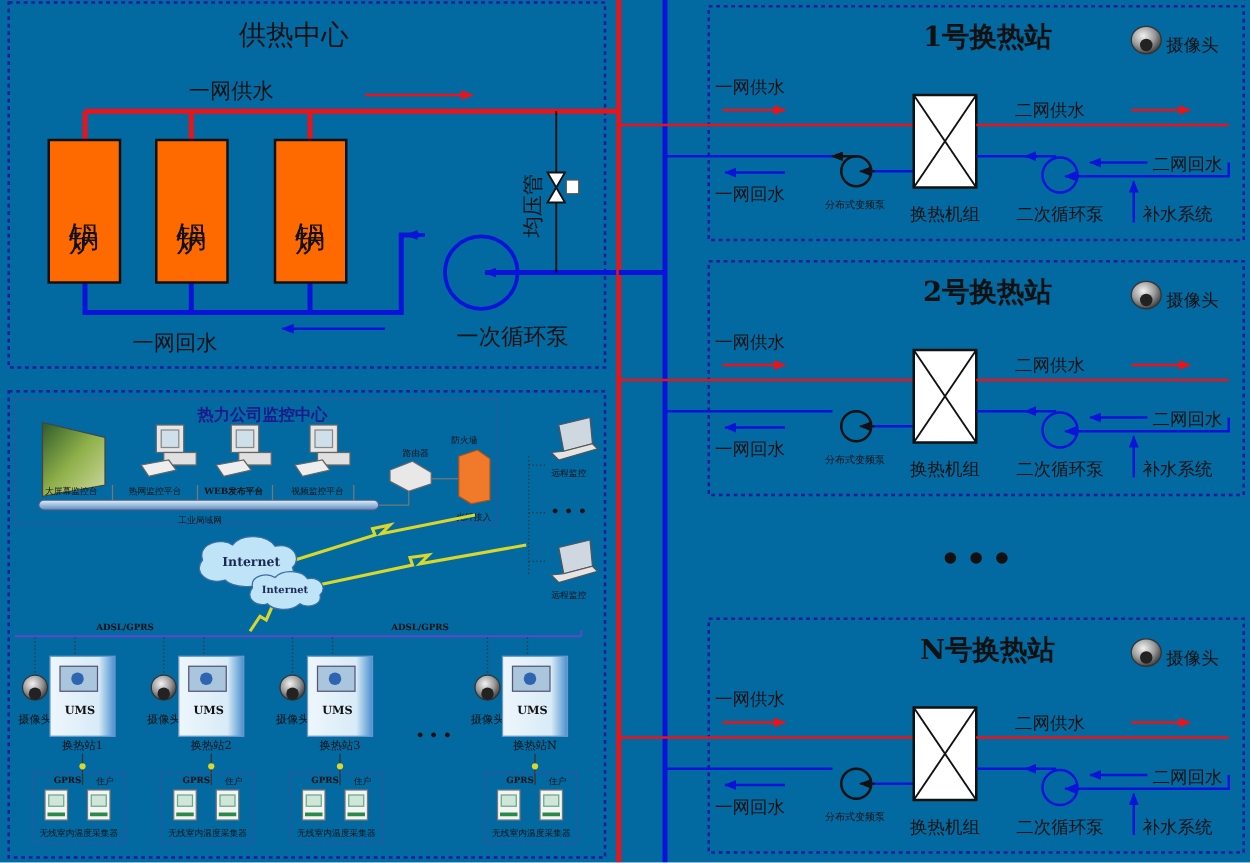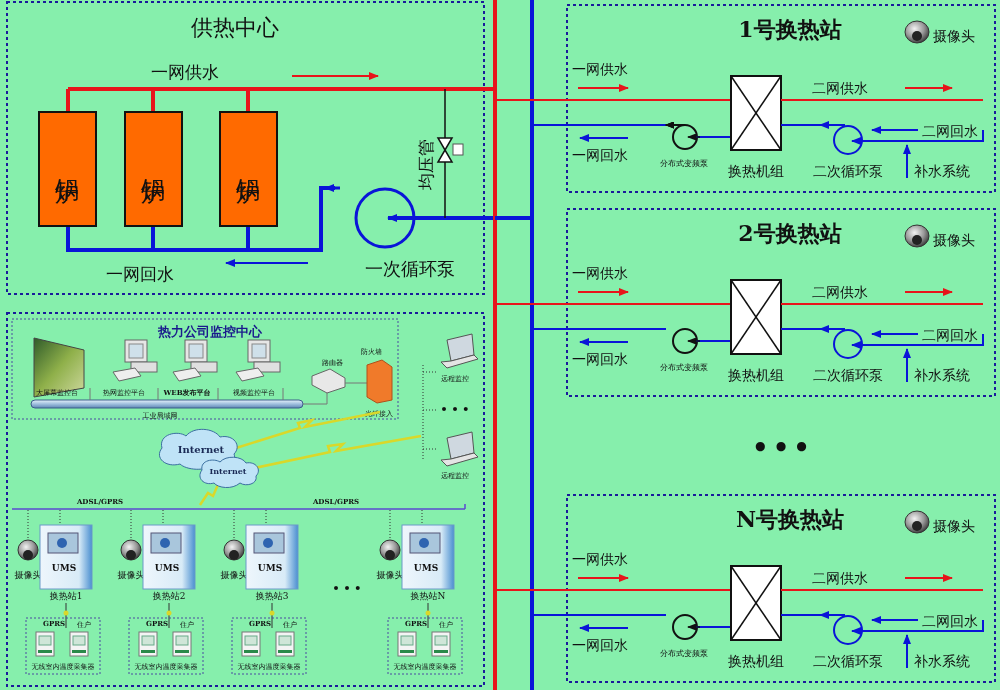--- a/index.html
+++ b/index.html
@@ -1,16 +1,16 @@
 <!DOCTYPE html>
 <html><head>
 <meta charset="utf-8">
 <style>
   html,body{margin:0;padding:0;background:#fff;}
-  #stage{position:relative;width:1000px;height:690px;overflow:hidden;background:#86efac;font-family:"DejaVu Serif","Liberation Serif",serif;}
+  #stage{position:relative;width:1000px;height:690px;overflow:hidden;background:#0369a1;font-family:"DejaVu Serif","Liberation Serif",serif;}
   svg text{font-family:"DejaVu Serif","Liberation Serif",serif;}
   .t{fill:#111;}
   .bold{font-weight:bold;}
 </style>
 </head>
 <body>
 
 <div id="stage">
 <svg id="svg" width="1000" height="690" viewBox="0 0 1000 690" xmlns="http://www.w3.org/2000/svg">
   <defs>

